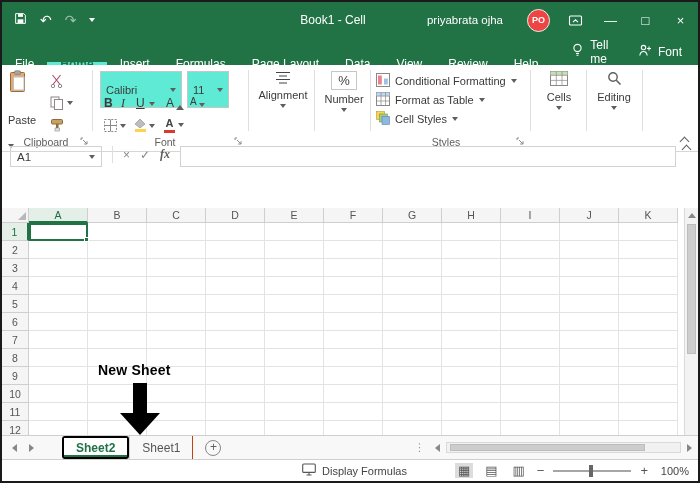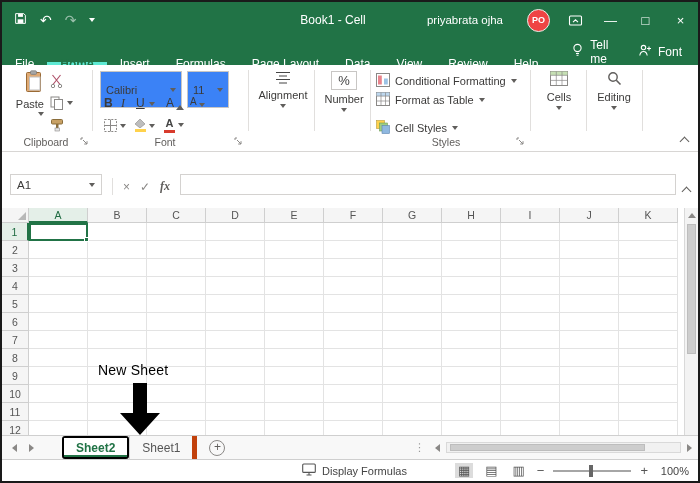--- a/index.html
+++ b/index.html
@@ -22,23 +22,23 @@
   
   .menubar { position:absolute; left:0; top:36px; right:0; height:27px; background:#217346; color:#fff; display:flex; align-items:stretch; font-size:12px; }
   .mtab { padding:0 13px; display:flex; align-items:center; white-space:nowrap;margin-top:24px; }
   .mtab.active { background:#5eead4; color:#217346; font-weight:bold; }
   .tellme { display:flex; align-items:center; gap:6px; padding:0 12px; margin-left:8px; }
   .share { display:flex; align-items:center; gap:6px; margin-left:auto; padding:0 16px; }
 
   
   .ribbon { position:absolute; left:0; top:63px; right:0; height:87px; background:#fff; border-bottom:1px solid #d8d6d4; font-size:11px; }
   .vdiv { position:absolute; top:5px; bottom:20px; width:1px; background:#e1dfdd; }
-  .paste-btn { position:absolute; left:6px; top:5px; width:36px; display:flex; flex-direction:column; align-items:flex-end; gap:2px; }
+  .paste-btn { position:absolute; left:6px; top:5px; width:36px; display:flex; flex-direction:column; align-items:flex-start; gap:18px; }
   .mini-btn { position:absolute; display:flex; align-items:center; gap:3px; }
-  .combo { position:absolute; height:37px; border:1px solid #c8c6c4; background:#3b82f6; display:flex; align-items:center; padding:16px 5px; }
+  .combo { position:absolute; height:37px; border:1px solid #c8c6c4; background:#5eead4; display:flex; align-items:center; padding:16px 5px; }
   .combo .dd { margin-left:auto; }
   .fbtn { position:absolute; display:flex; align-items:flex-end; gap:2px; font-size:12px; }
   .colorbar { display:block; width:11px; height:3px; margin-top:1px; }
   .cgrp { position:absolute; top:6px; display:flex; flex-direction:column; align-items:center; gap:3px; }
   .styles-row { position:absolute; display:flex; align-items:center; gap:5px; white-space:nowrap; }
   .glabel { position:absolute; bottom:3px; font-size:10.5px; color:#605e5c; text-align:center; }
   .launcher { position:absolute; bottom:4px; }
   .num-box { border:1px solid #c8c6c4; padding:1px 6px; font-size:13px; color:#444; }
   .ribbon-collapse { position:absolute; right:10px; bottom:6px; }
 
@@ -46,21 +46,21 @@
   .dd { display:inline-block; width:0; height:0; border-left:3.5px solid transparent; border-right:3.5px solid transparent; border-top:4px solid #605e5c; }
   .dd.white { border-top-color:#fff; }
   .chev { display:inline-block; width:7px; height:7px; border-right:1.5px solid #605e5c; border-bottom:1.5px solid #605e5c; }
   .chev.up { transform:rotate(-135deg); }
   .tri { display:inline-block; width:0; height:0; }
   .tri.left  { border-top:4px solid transparent; border-bottom:4px solid transparent; border-right:5px solid #8a8886; }
   .tri.right { border-top:4px solid transparent; border-bottom:4px solid transparent; border-left:5px solid #8a8886; }
   .tri.up    { border-left:4px solid transparent; border-right:4px solid transparent; border-bottom:5px solid #8a8886; }
 
   
-  .formulabar { position:absolute; left:0; top:164px; right:0; height:29px; display:flex; align-items:flex-end; padding:0 8px; }
+  .formulabar { position:absolute; left:0; top:144px; right:0; height:29px; display:flex; align-items:flex-start; padding:0 8px; }
   .namebox { width:92px; height:21px; border:1px solid #d4d2d0; display:flex; align-items:center; padding:0 6px; font-size:11.5px; }
   .namebox .dd { margin-left:auto; }
   .fx-btns { display:flex; align-items:center; gap:10px; margin:0 10px; color:#8a8886; font-size:12px; }
   .fx-label { font-family:"Liberation Serif", serif; font-style:italic; font-weight:bold; color:#605e5c; }
   .formula-input { flex:1; height:21px; border:1px solid #d4d2d0; background:#fff; display:flex; align-items:center; padding:0 6px; font-size:11.5px; }
   .vr { width:1px; height:17px; background:#e1dfdd; }
 
   
   .grid { position:absolute; left:0; top:206px; right:0; bottom:46px; background:#fff; overflow:hidden; }
   .corner { position:absolute; left:0; top:0; width:27px; height:15px; background:#f5f5f5; border-right:1px solid #cfcfcf; border-bottom:1px solid #cfcfcf; }
@@ -75,30 +75,30 @@
     background-image:
       repeating-linear-gradient(to right, transparent 0 58px, #e3e3e3 58px 59px),
       repeating-linear-gradient(to bottom, transparent 0 17px, #e3e3e3 17px 18px); }
   .sel-cell { position:absolute; left:27px; top:15px; width:59px; height:18px; border:2px solid #217346; background:#fff; }
   .sel-handle { position:absolute; right:-3px; bottom:-3px; width:5px; height:5px; background:#217346; border:1px solid #fff; }
   .vscroll { position:absolute; right:0; top:0; width:14px; bottom:0; background:#f3f3f3; border-left:1px solid #d9d9d9; }
   .vscroll .tri.up { position:absolute; left:3px; top:5px; }
   .vthumb { position:absolute; left:2px; right:2px; top:16px; height:130px; background:#cdcdcd; border:1px solid #bdbdbd; }
 
   
-  .ann-label { position:absolute; left:96px; top:360px; font-size:14px; font-weight:normal; color:#000; letter-spacing:.2px; }
+  .ann-label { position:absolute; left:96px; top:360px; font-size:14px; font-weight:bold; color:#000; letter-spacing:.2px; }
   .ann-arrow { position:absolute; left:118px; top:381px; }
 
   
   .tabbar { position:absolute; left:0; right:0; bottom:22px; height:24px; background:#f8f8f8; border-top:1px solid #cfcfcf; display:flex; align-items:stretch; font-size:12px; }
   .tab-nav { display:flex; align-items:center; gap:12px; padding:0 10px 0 10px; }
   .sheet2-box { display:flex; align-items:stretch; border:2px solid #000; border-radius:3px; margin:0 0 0 18px; background:#fff; }
   .stab { display:flex; align-items:center; padding:0 12px; white-space:nowrap; }
   .stab.active { color:#217346; font-weight:bold; box-shadow:inset 0 -2px 0 #217346; background:#fff; }
-  .stab.plain { color:#555; border-right:5px solid #c2410c; border-left:1px solid #d4d4d4;text-align:center; }
+  .stab.plain { color:#555; border-right:1px solid #c2410c; border-left:1px solid #d4d4d4;text-align:center; }
   .add-sheet { width:16px; height:16px; border:1px solid #8a8886; border-radius:50%; color:#605e5c; font-size:12px; line-height:13px; text-align:center; align-self:center; margin-left:12px; }
   .hscroll { margin-left:auto; display:flex; align-items:center; gap:6px; padding-right:6px; }
   .grip { color:#9a9a9a; font-size:11px; margin-right:4px; }
   .htrack { width:235px; height:11px; background:#f1f1f1; border:1px solid #d9d9d9; position:relative; }
   .hthumb { position:absolute; left:3px; top:1px; height:7px; width:195px; background:#cdcdcd; border:1px solid #bdbdbd; }
 
   
   .statusbar { position:absolute; left:0; right:0; bottom:0; height:22px; background:#fff; border-top:1px solid #cfcfcf; display:flex; align-items:center; font-size:11px; color:#444; padding:0 9px; }
   .sb-left { display:flex; align-items:center; gap:7px; }
   .sb-center { position:absolute; left:300px; display:flex; align-items:center; gap:6px; }
@@ -301,21 +301,21 @@
       <span>
         <svg width="14" height="14" viewBox="0 0 14 14">
             <rect x="0.5" y="0.5" width="13" height="13" fill="#fff" stroke="#8a8886"></rect>
             <rect x="0.5" y="0.5" width="13" height="3.6" fill="#bdd7ee"></rect>
             <path d="M.5 4.1h13M.5 9h13M5 .5v13M9.5 .5v13" stroke="#8a8886" stroke-width=".7"></path>
           </svg>
       </span>
       <span>Format as Table</span>
       <span class="dd"></span>
     </div>
-    <div class="styles-row" style="left:374px;top:55px;">
+    <div class="styles-row" style="left:374px;top:46px;">
       <span>
         <svg width="14" height="14" viewBox="0 0 14 14">
             <rect x="0.5" y="0.5" width="8" height="8" fill="#ffd24c" stroke="#b89a3a" stroke-width=".6"></rect>
             <rect x="3.5" y="3" width="8" height="8" fill="#9fce84" stroke="#6d9c54" stroke-width=".6"></rect>
             <rect x="6" y="5.5" width="7.5" height="8" fill="#8fb8e0" stroke="#5a83ad" stroke-width=".6"></rect>
           </svg>
       </span>
       <span>Cell Styles</span>
       <span class="dd"></span>
     </div>

